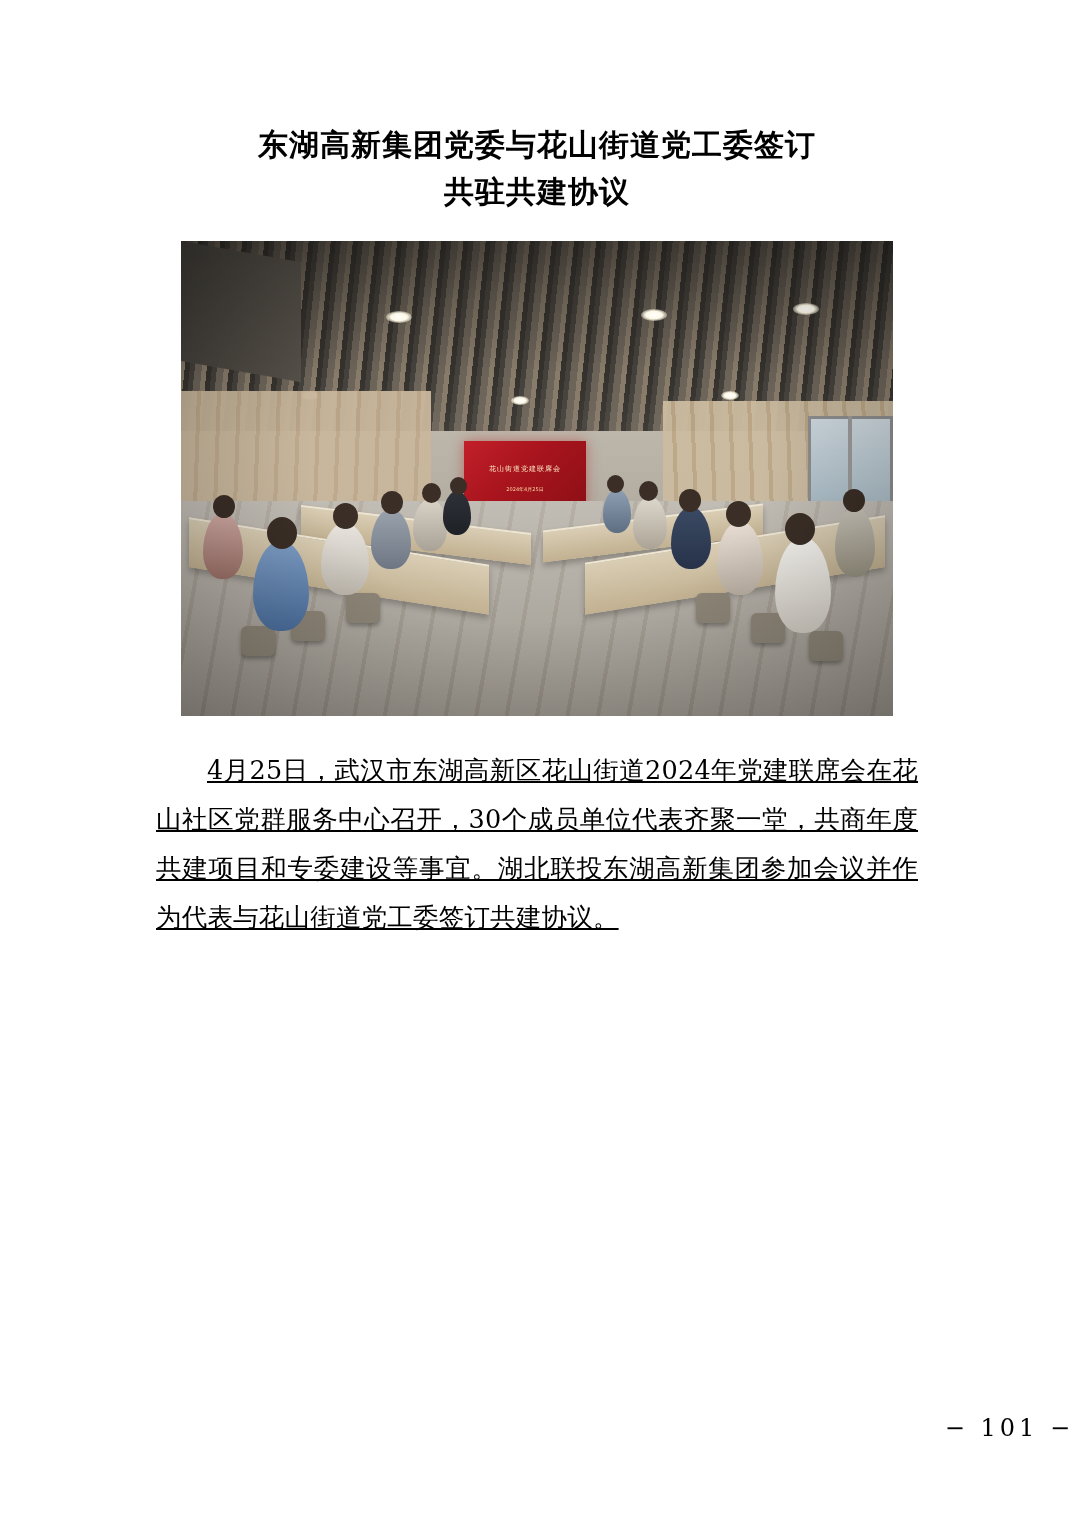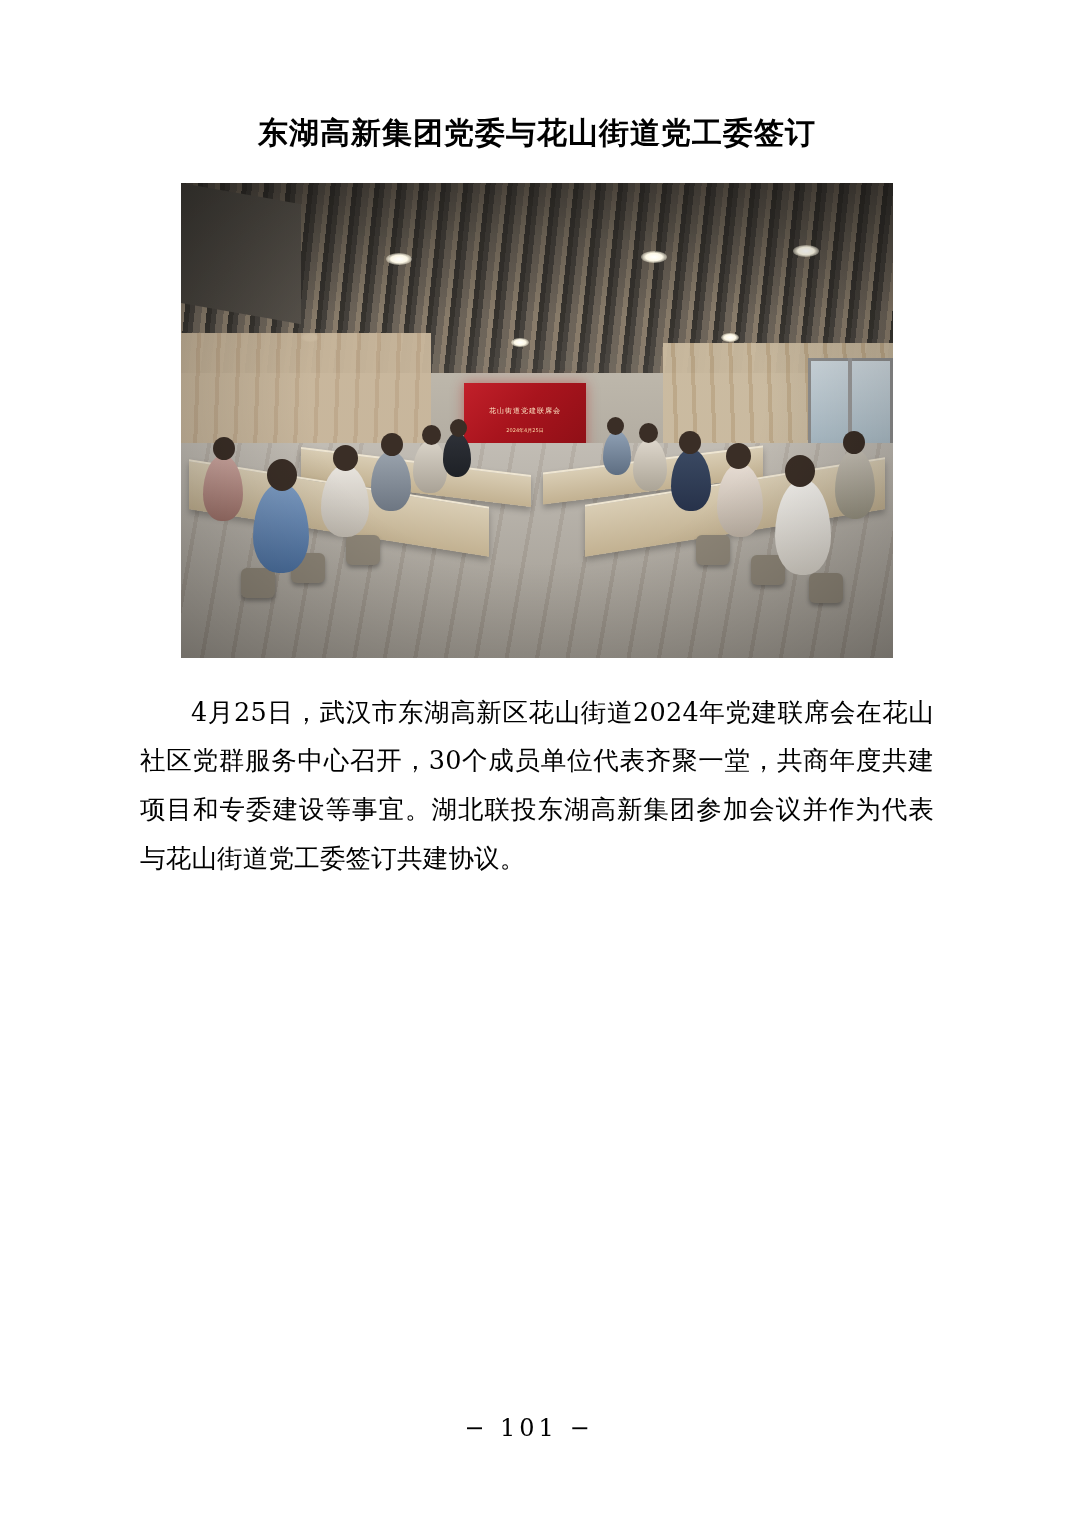--- a/index.html
+++ b/index.html
@@ -21,21 +21,21 @@
     box-sizing: border-box;
     padding: 110px 140px 0 140px;
     position: relative;
   }
   .title {
     text-align: center;
     font-weight: bold;
     font-size: 30px;
     line-height: 1.55;
     letter-spacing: 1px;
-    margin: 0 auto;
+    margin: 12px auto;
     width: 100%;
     font-family: "DejaVu Serif", "Liberation Serif", serif;
   }
   .title .line {
     display: block;
   }
   .photo-wrap {
     margin: 26px auto 0 auto;
     width: 712px;
     height: 475px;
@@ -202,40 +202,42 @@
   .body-text {
     margin-top: 30px;
     font-size: 25.5px;
     line-height: 1.92;
     text-align: justify;
     text-justify: inter-ideograph;
     letter-spacing: 0.2px;
     font-family: "DejaVu Serif", "Liberation Serif", serif;
   }
   .body-text p {
-    margin: 0;
+    margin: 16px;
     text-indent: 2em;
+    text-decoration: underline;
   }
   .page-number {
     position: absolute;
-    left: 0; right: 16px;
+    left: 0; right: 0;
     bottom: 78px;
-    text-align: center;
+    text-align: right;
     font-size: 24px;
     letter-spacing: 4px;
     font-family: "DejaVu Serif", "Liberation Serif", serif;
   }
 </style>
 </head>
 <body>
 
 <div class="page">
 
   <h1 class="title">
     <span class="line">东湖高新集团党委与花山街道党工委签订</span>
+    <span class="line">共驻共建协议</span>
   </h1>
 
   <div class="photo-wrap">
     <div class="photo">
       <div class="ceiling"></div>
       <div class="ceiling-left-panel"></div>
 
       <div class="light" style="left:205px; top:70px;"></div>
       <div class="light" style="left:460px; top:68px;"></div>
       <div class="light" style="left:612px; top:62px;"></div>

